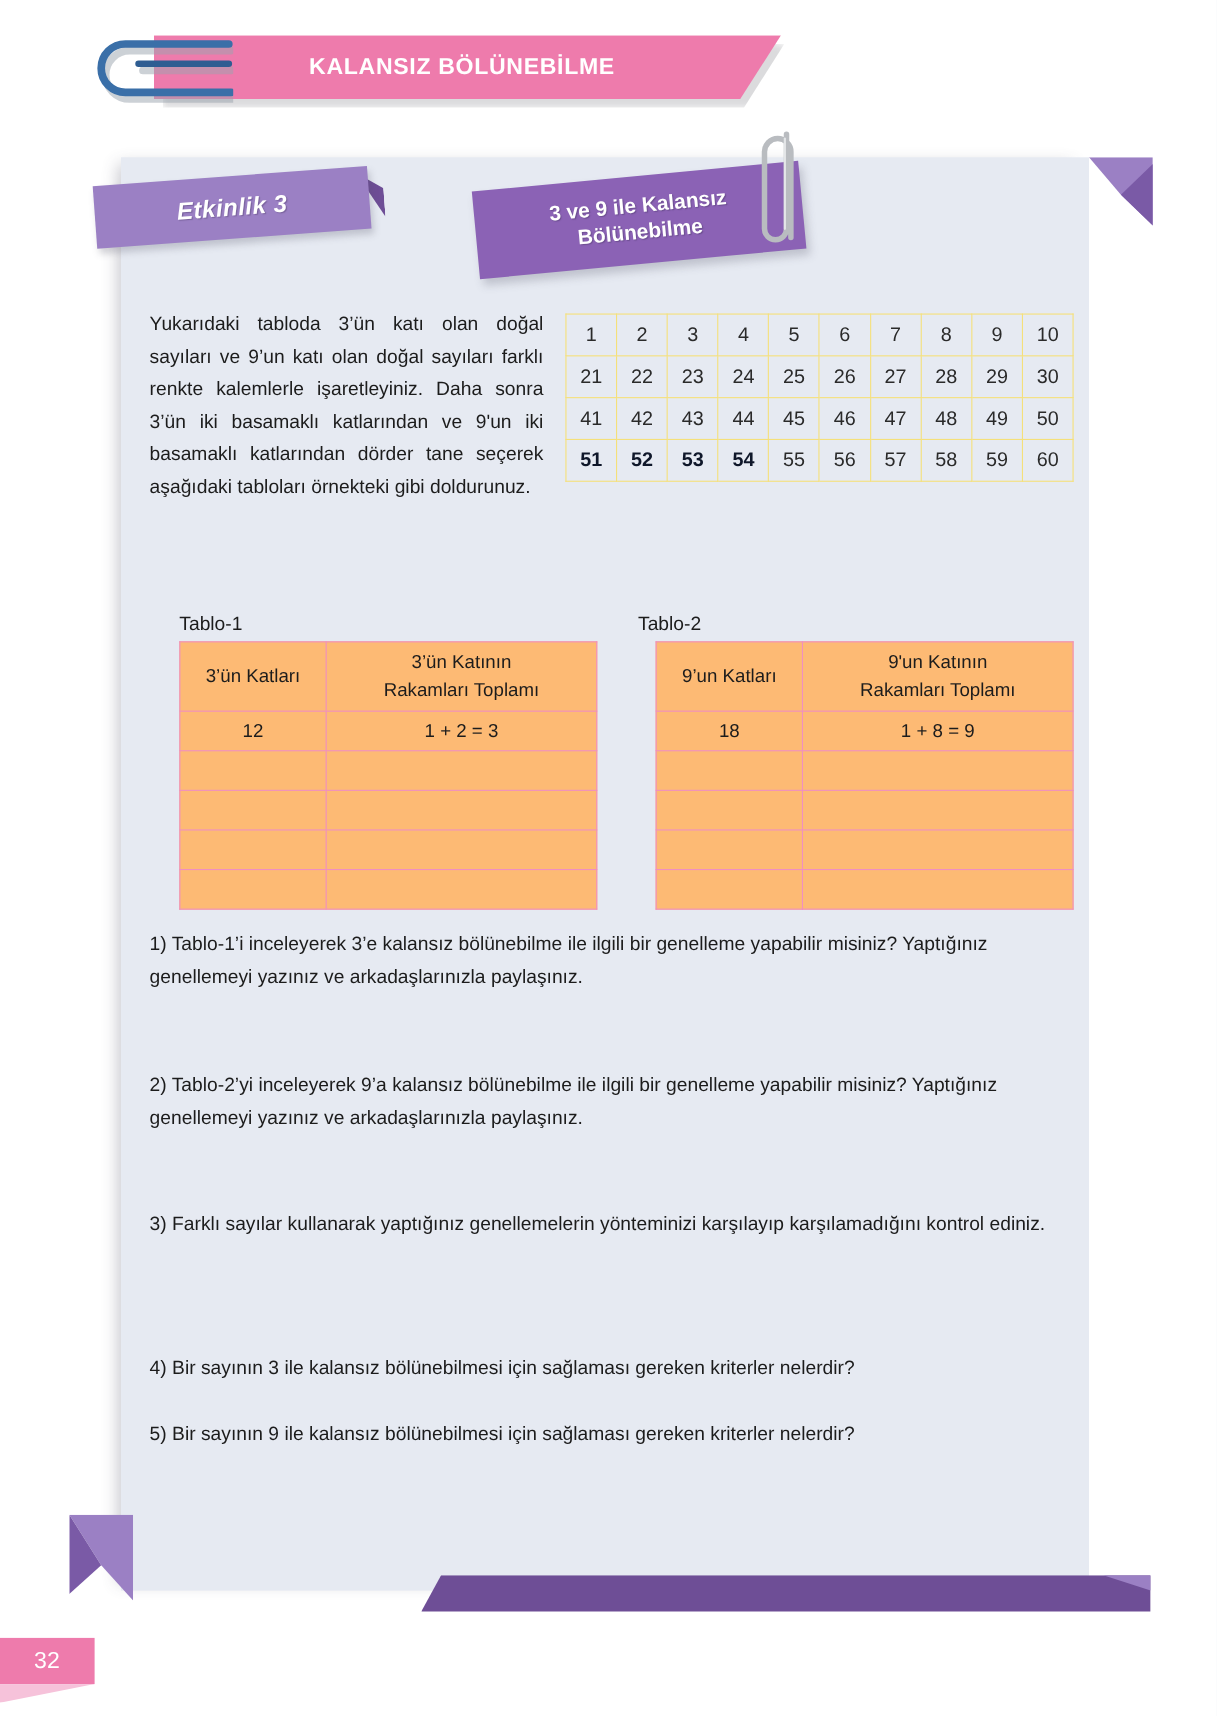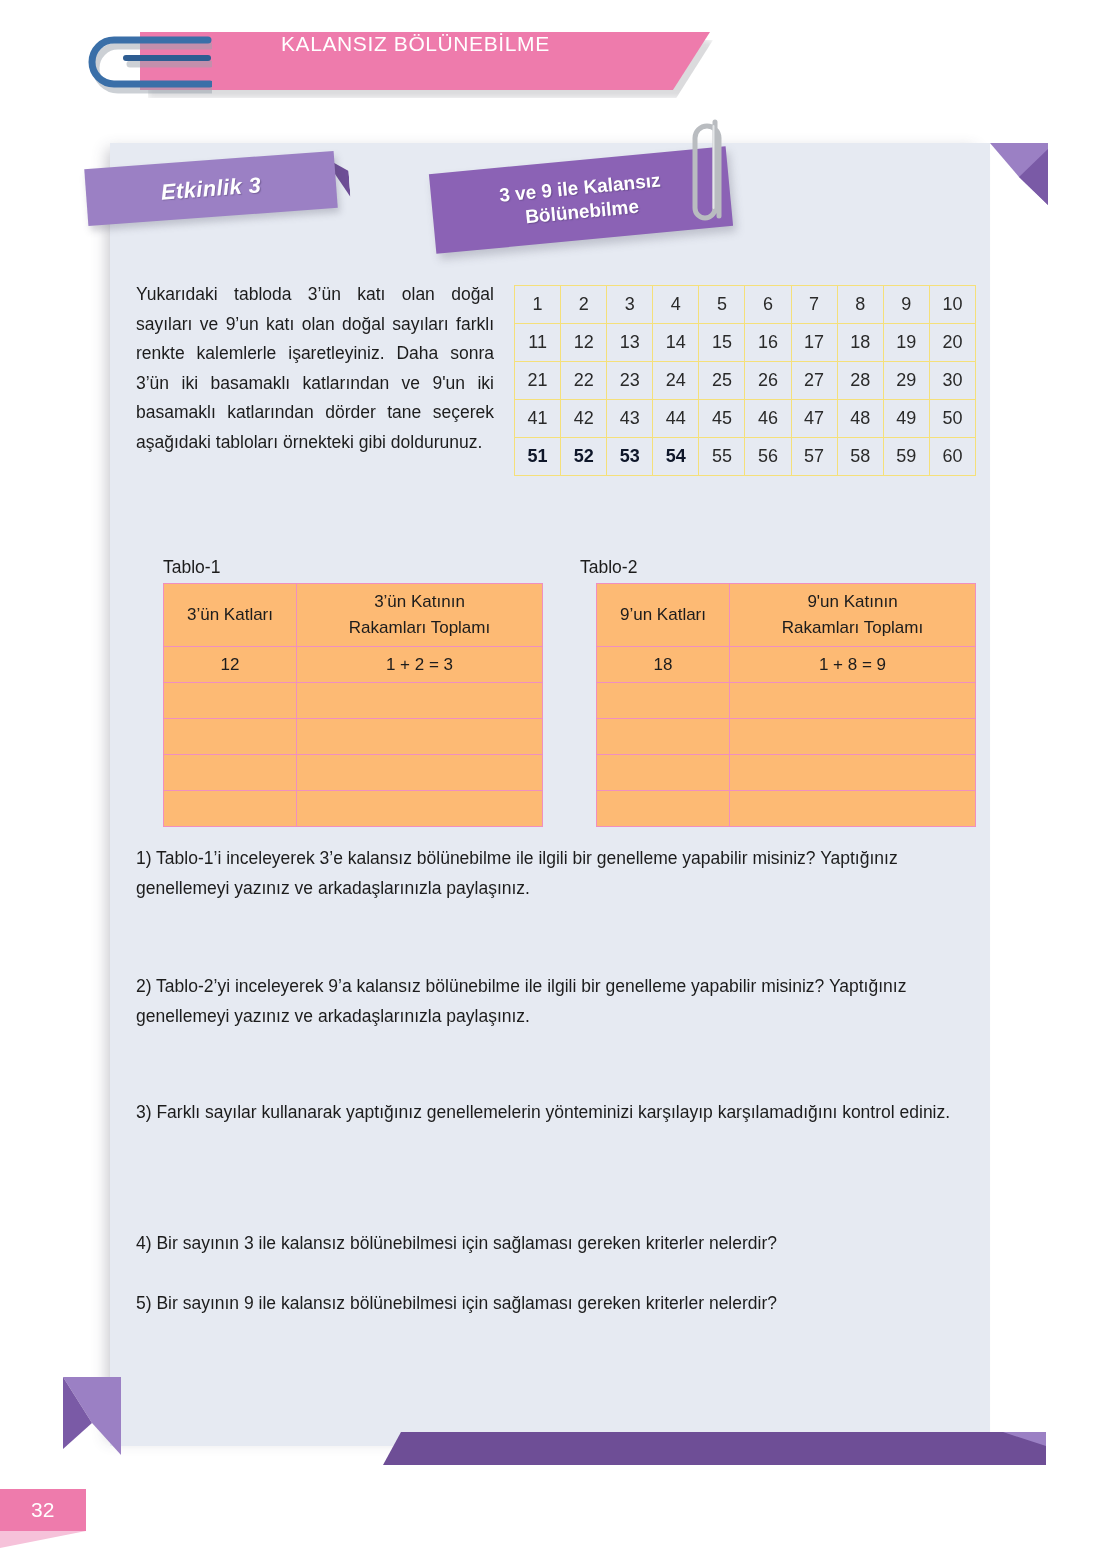--- a/index.html
+++ b/index.html
@@ -19,21 +19,22 @@
   
   .header-banner {
     position: absolute;
     left: 140px;
     top: 32px;
     width: 570px;
     height: 58px;
     background: #EE7BAC;
     clip-path: polygon(0 0, 100% 0, 93.5% 100%, 0 100%);
     display: flex;
-    align-items: flex-start;
+    align-items: center;
+    font-weight: bold;
   }
   .header-banner-shadow {
     position: absolute;
     left: 148px;
     top: 40px;
     width: 565px;
     height: 58px;
     background: rgba(90,90,100,0.22);
     clip-path: polygon(0 0, 100% 0, 93.5% 100%, 0 100%);
     filter: blur(3px);
@@ -314,32 +315,20 @@
           <td>1</td>
           <td>2</td>
           <td>3</td>
           <td>4</td>
           <td>5</td>
           <td>6</td>
           <td>7</td>
           <td>8</td>
           <td>9</td>
           <td>10</td>
-        </tr>
-        <tr>
-          <td>11</td>
-          <td>12</td>
-          <td>13</td>
-          <td>14</td>
-          <td>15</td>
-          <td>16</td>
-          <td>17</td>
-          <td>18</td>
-          <td>19</td>
-          <td>20</td>
         </tr>
         <tr>
           <td>21</td>
           <td>22</td>
           <td>23</td>
           <td>24</td>
           <td>25</td>
           <td>26</td>
           <td>27</td>
           <td>28</td>

